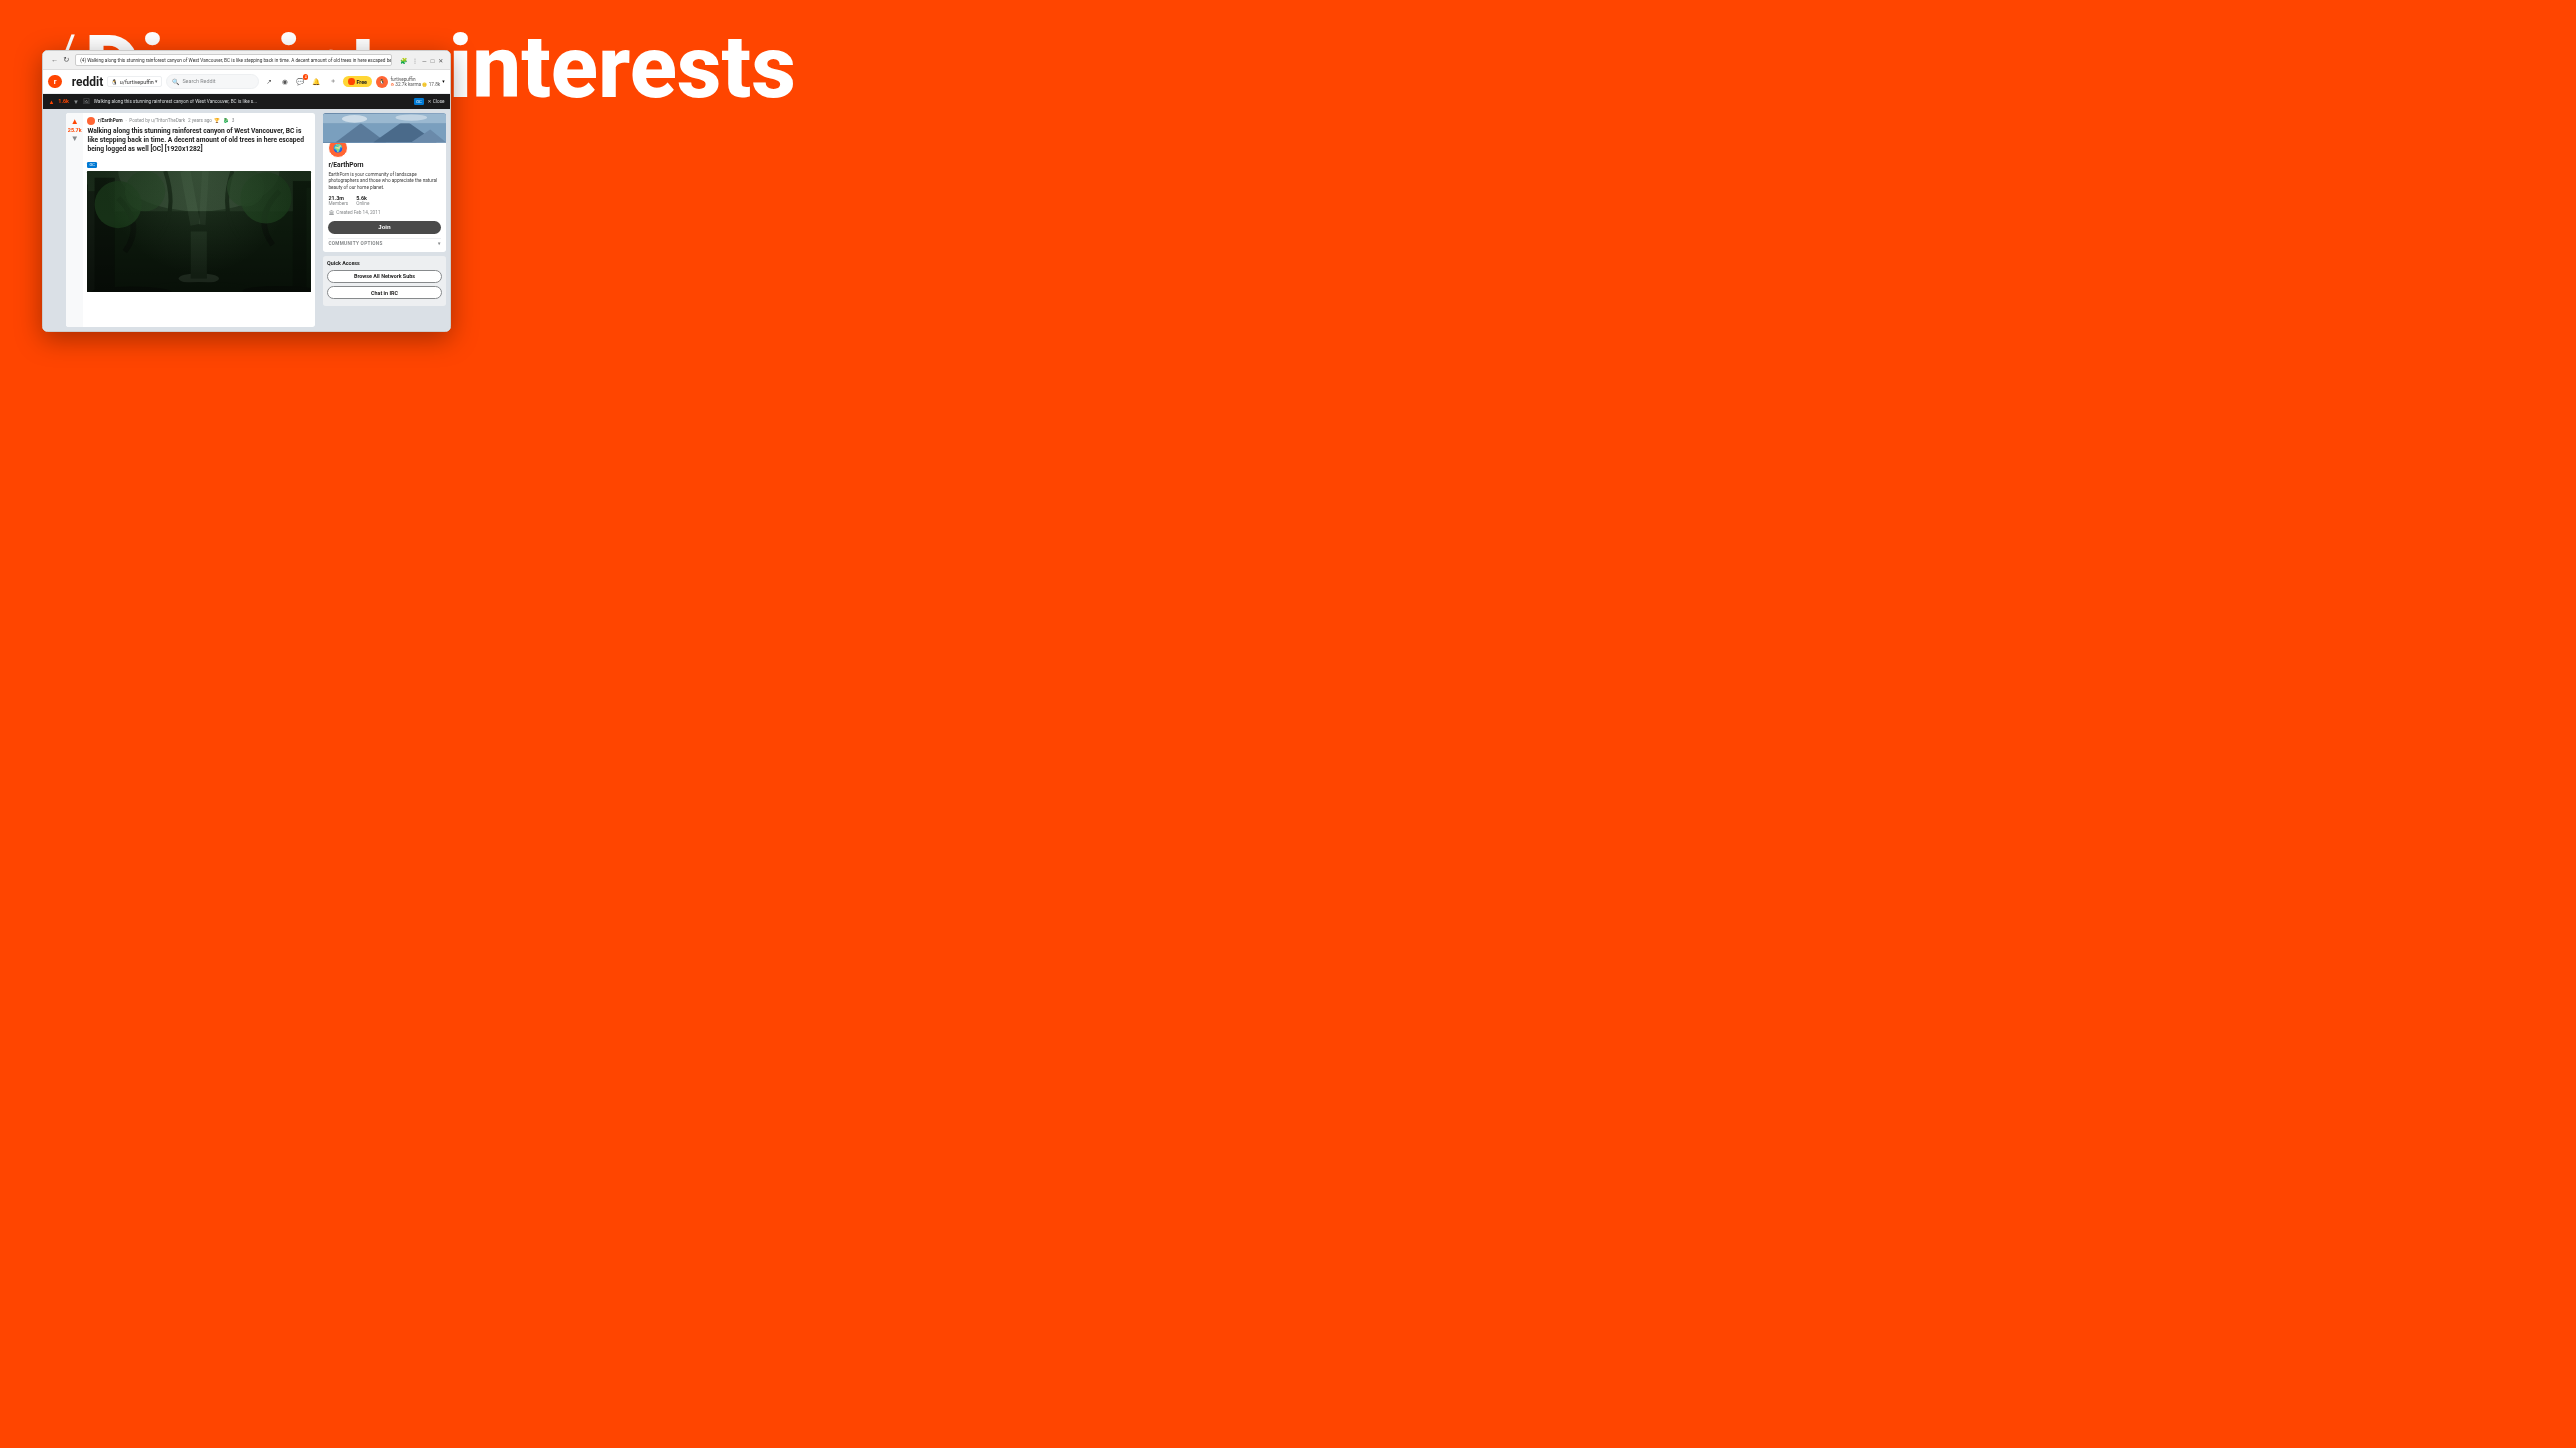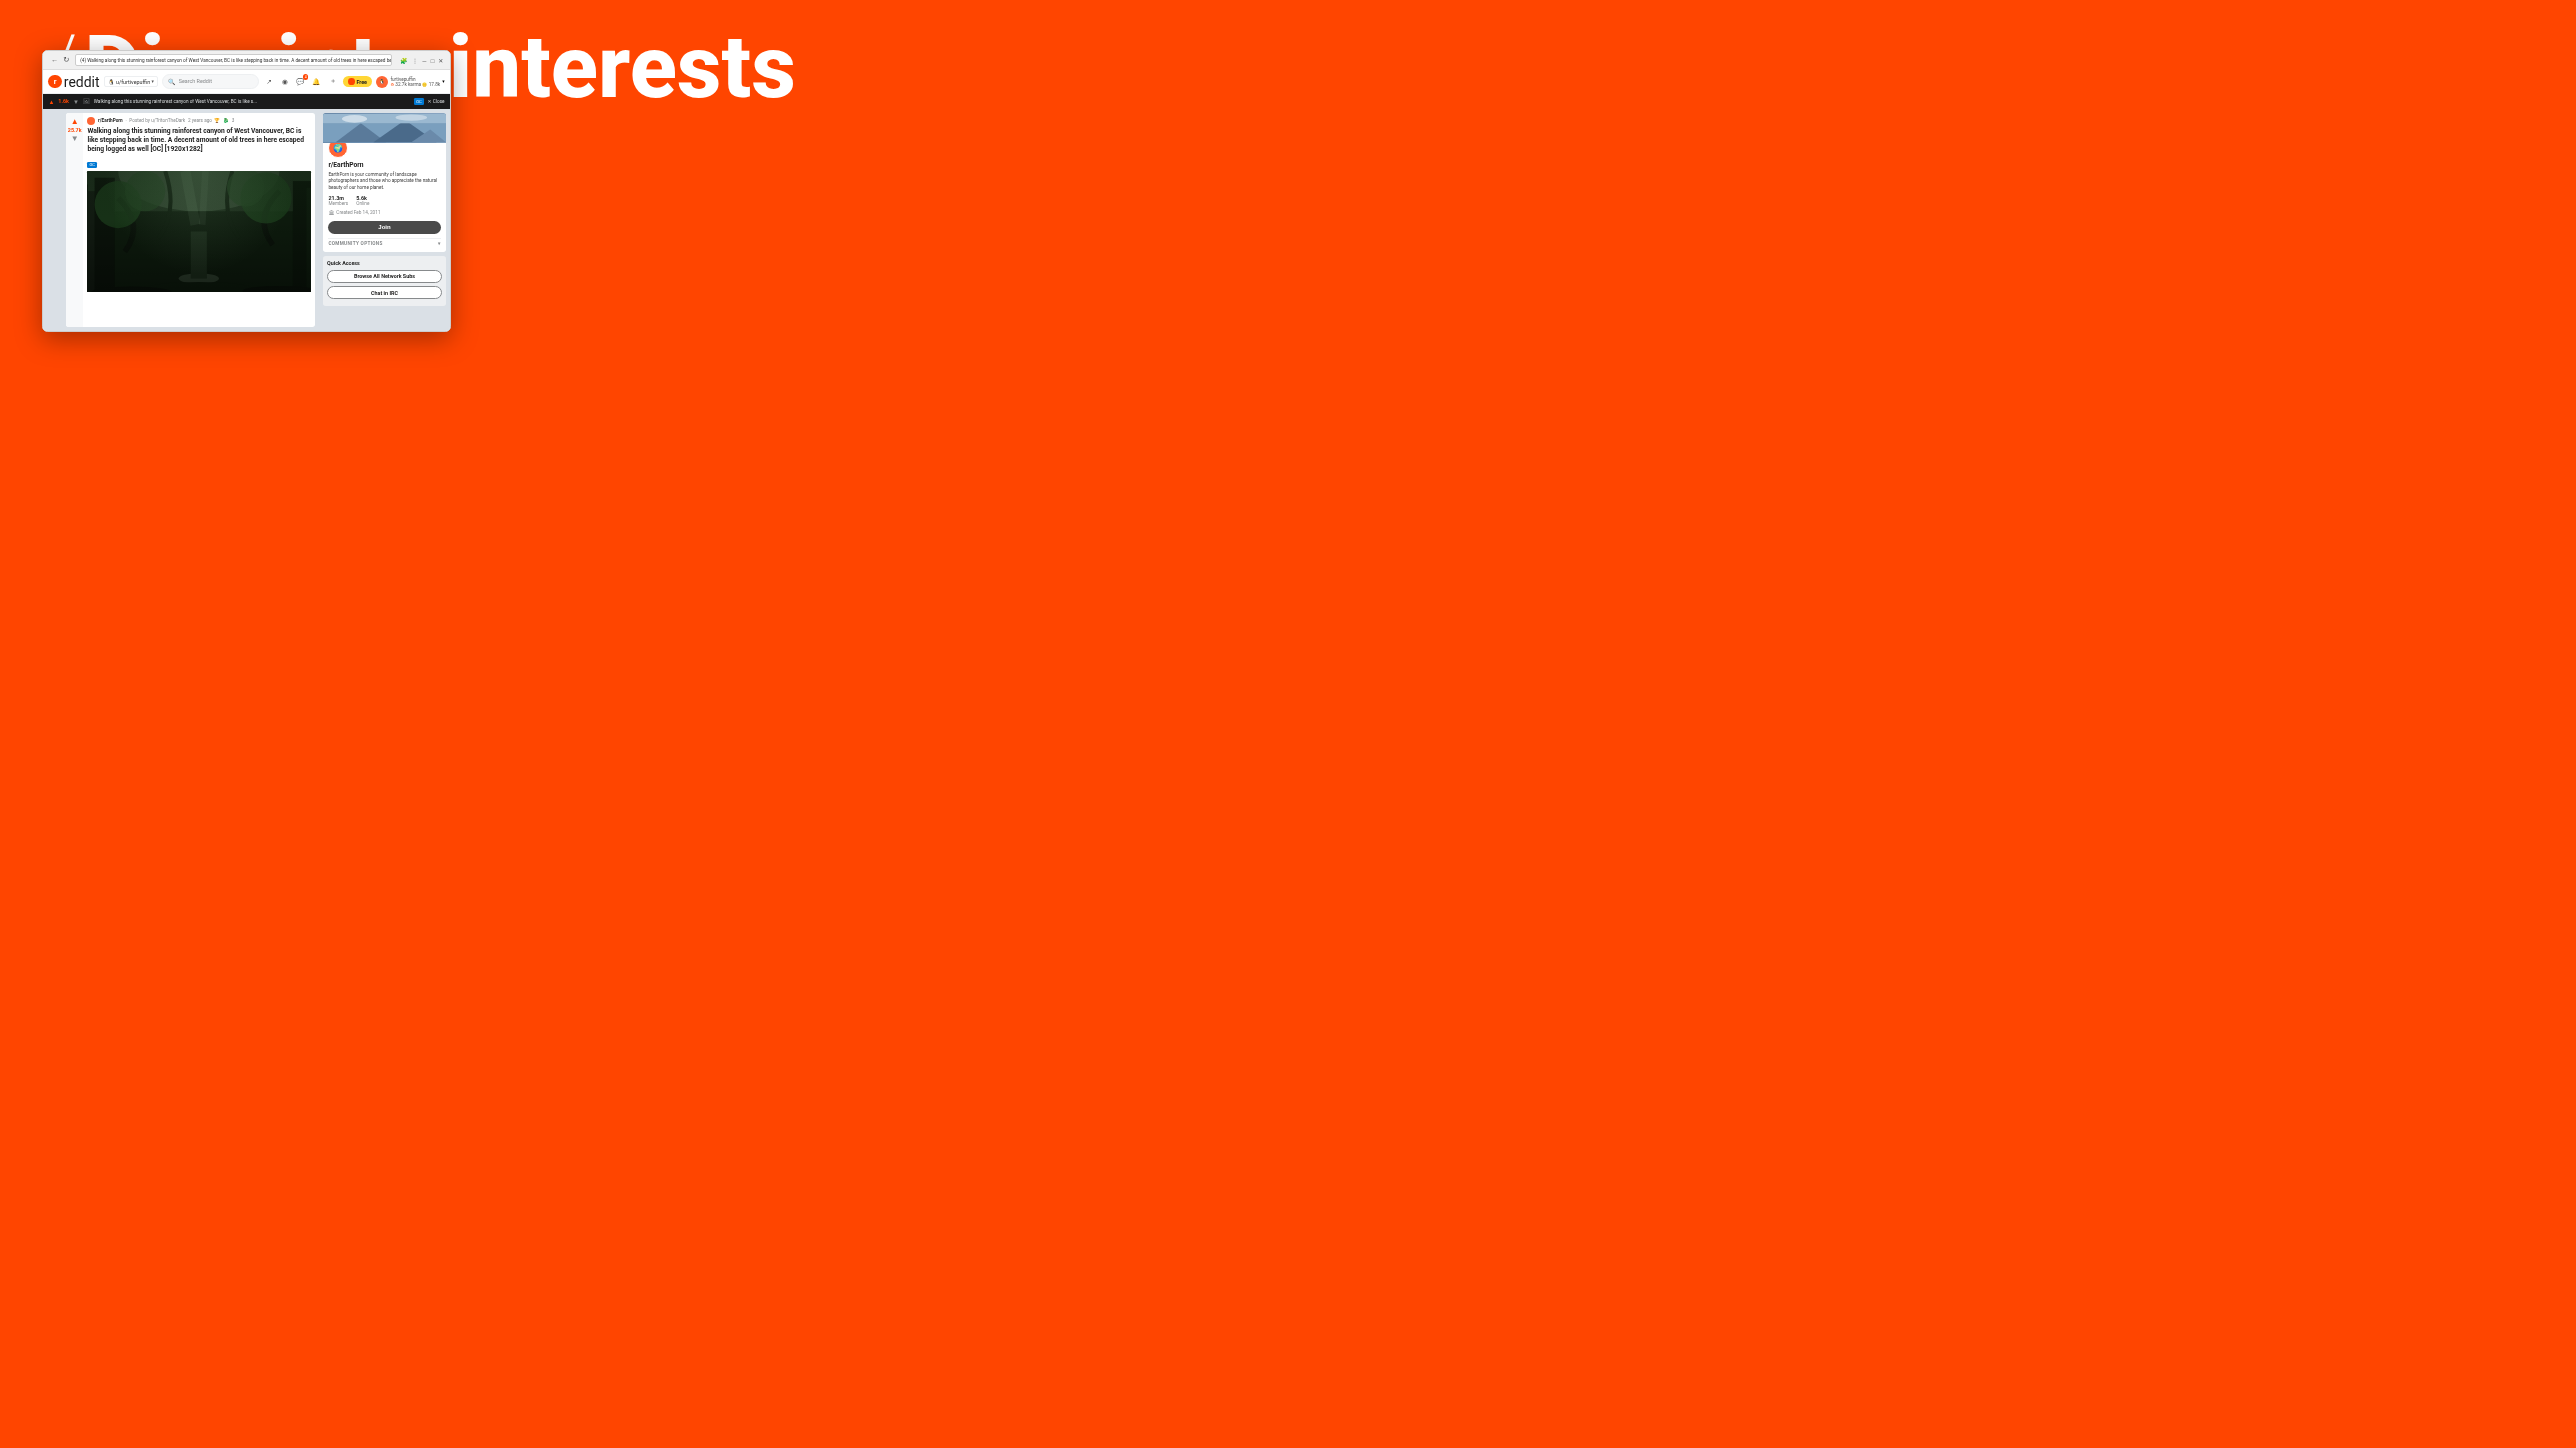--- a/index.html
+++ b/index.html
@@ -128,23 +128,24 @@
       background: #FF4500;
       border-radius: 50%;
       display: flex;
       align-items: center;
       justify-content: center;
       color: white;
       font-size: 7.4px;
       font-weight: bold;
     }
     .reddit-logo-text {
-      font-size: 14px;
-      font-weight: 400;
+      font-size: 12px;
+      font-weight: 700;
       color: #1c1c1c;
+      margin-left: 8px;
     }
     .reddit-user-dropdown {
       display: flex;
       align-items: center;
       gap: 1.3px;
       padding: 1.3px 3.4px;
       border: 0.7px solid #edeff1;
       border-radius: 2px;
       cursor: pointer;
       font-size: 5.4px;

